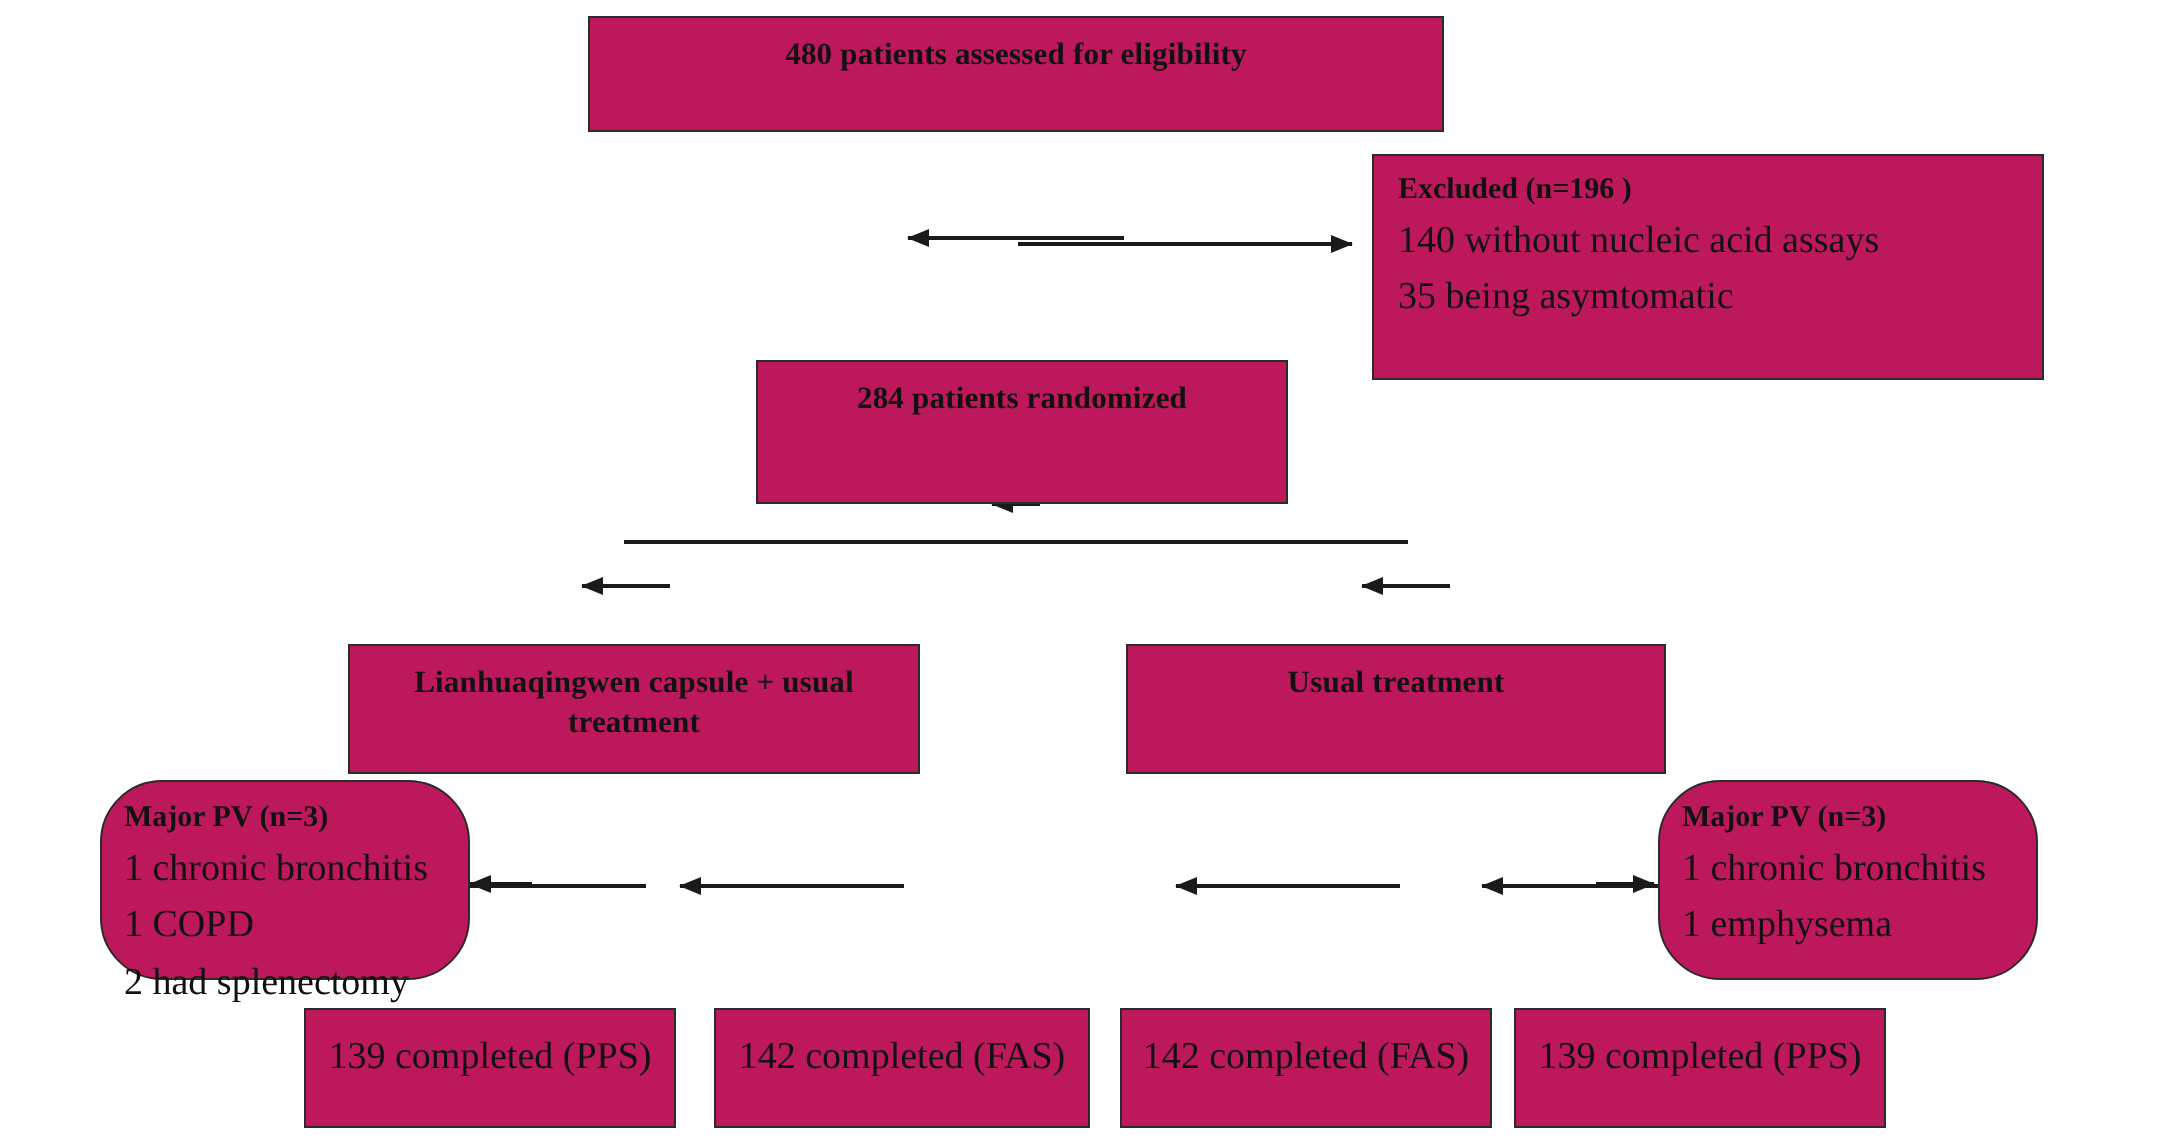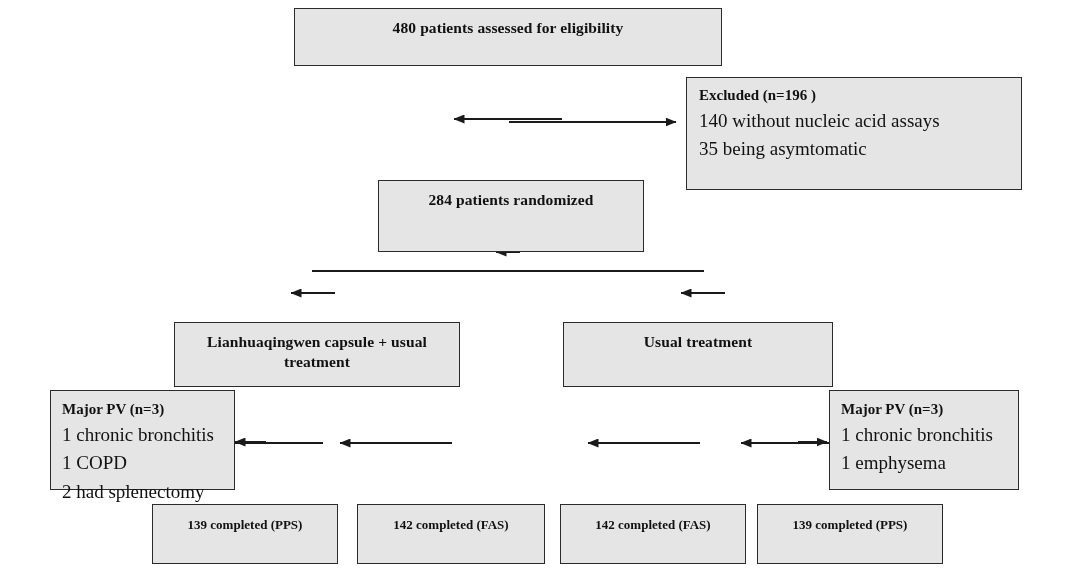--- a/index.html
+++ b/index.html
@@ -19,21 +19,21 @@
     position: absolute;
     left: 0;
     top: 0;
     width: 1080px;
     height: 570px;
   }
   .node {
     position: absolute;
     box-sizing: border-box;
     border: 1.6px solid #2b2b2b;
-    background: #e5e5e5;
+    background: #be185d;
     color: #111111;
     display: flex;
     z-index: 2;
   }
   .node-centered {
     align-items: flex-start;
     justify-content: center;
     text-align: center;
   }
   .node-left {
@@ -58,24 +58,24 @@
     line-height: 1.5;
     white-space: nowrap;
   }
   .list-line {
     font-weight: normal;
     font-size: 19px;
     line-height: 1.5;
     white-space: nowrap;
   }
   .pad-excluded { padding: 6px 0 0 12px; }
-  .pad-pv { padding: 7px 0 0 11px; }
+  .pad-pv { padding: 7px 0 0 11px; border-radius: 31px; }
   .bottom-label {
-    font-weight: bold;
-    font-size: 13px;
+    font-weight: normal;
+    font-size: 19px;
     line-height: 1.3;
     padding-top: 12px;
     width: 100%;
   }
 </style>
 </head>
 <body>
 
 <div id="flow-root">
 

